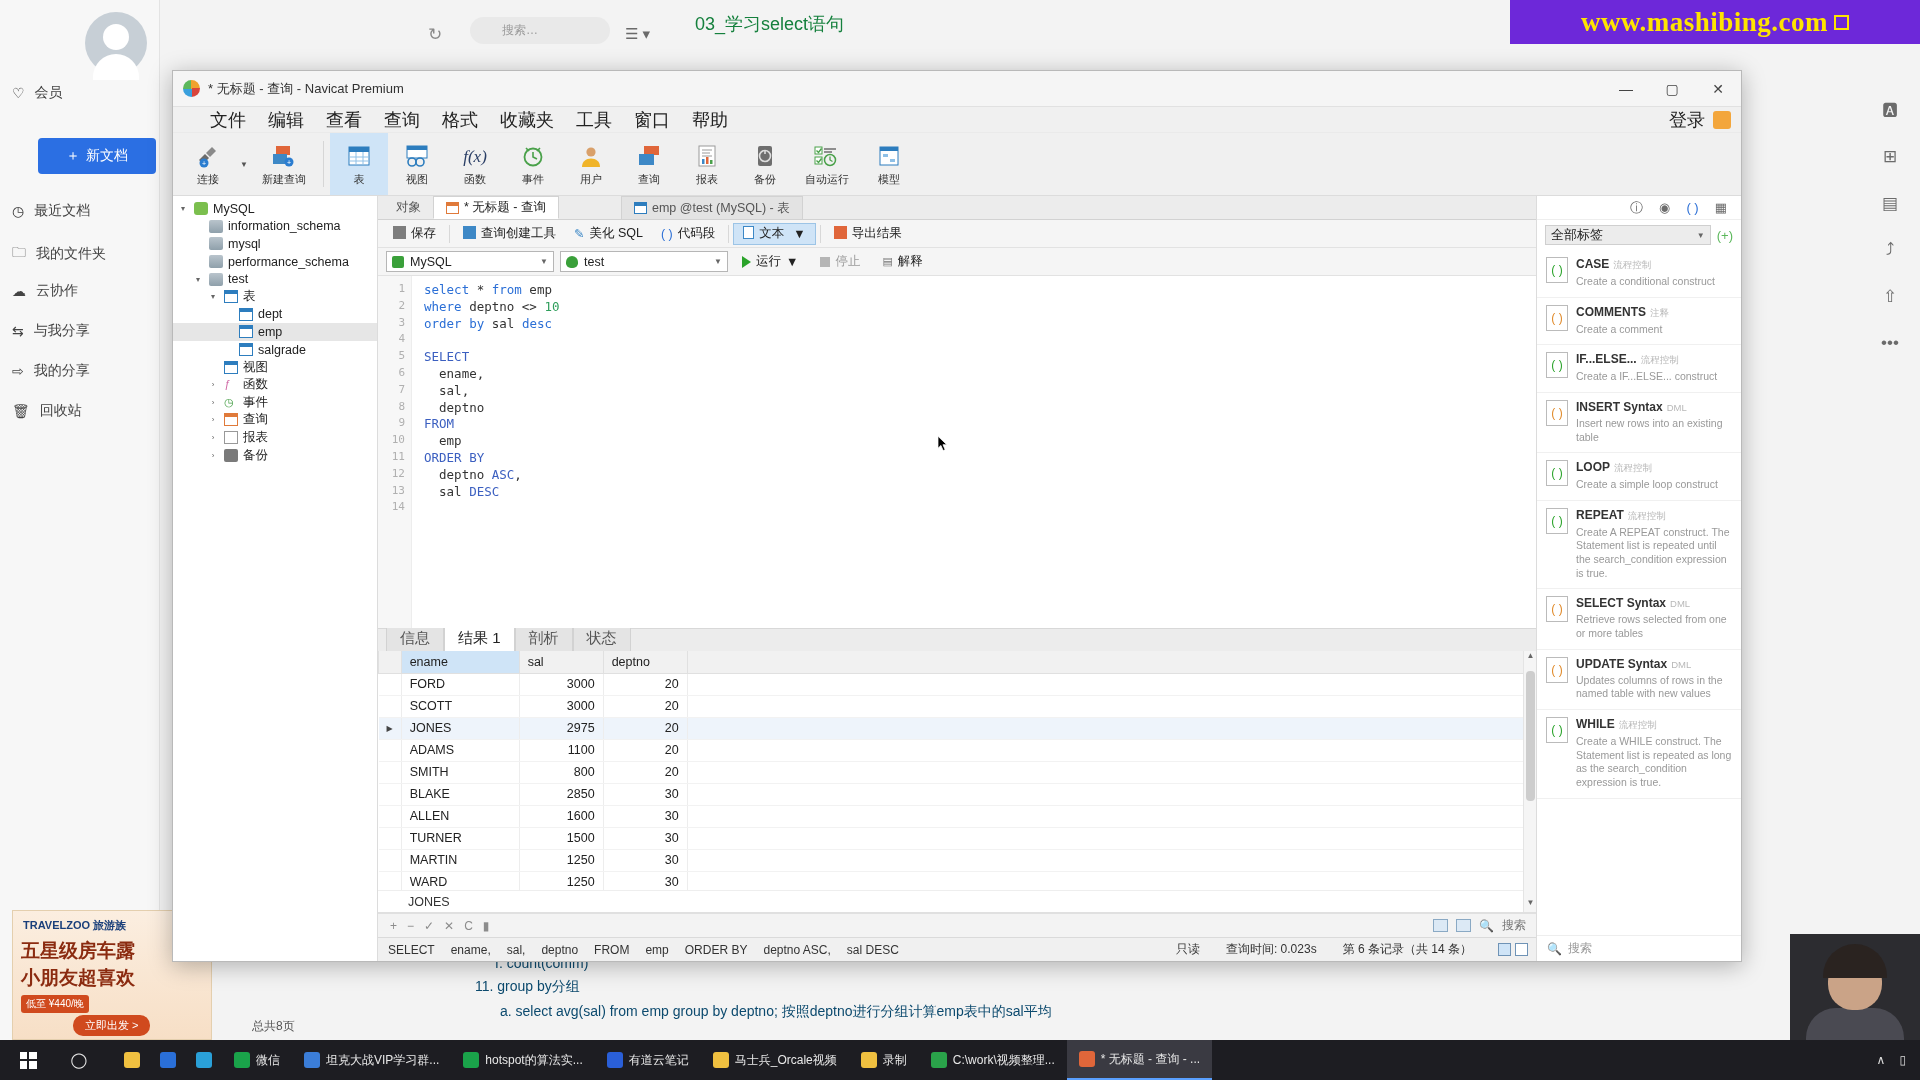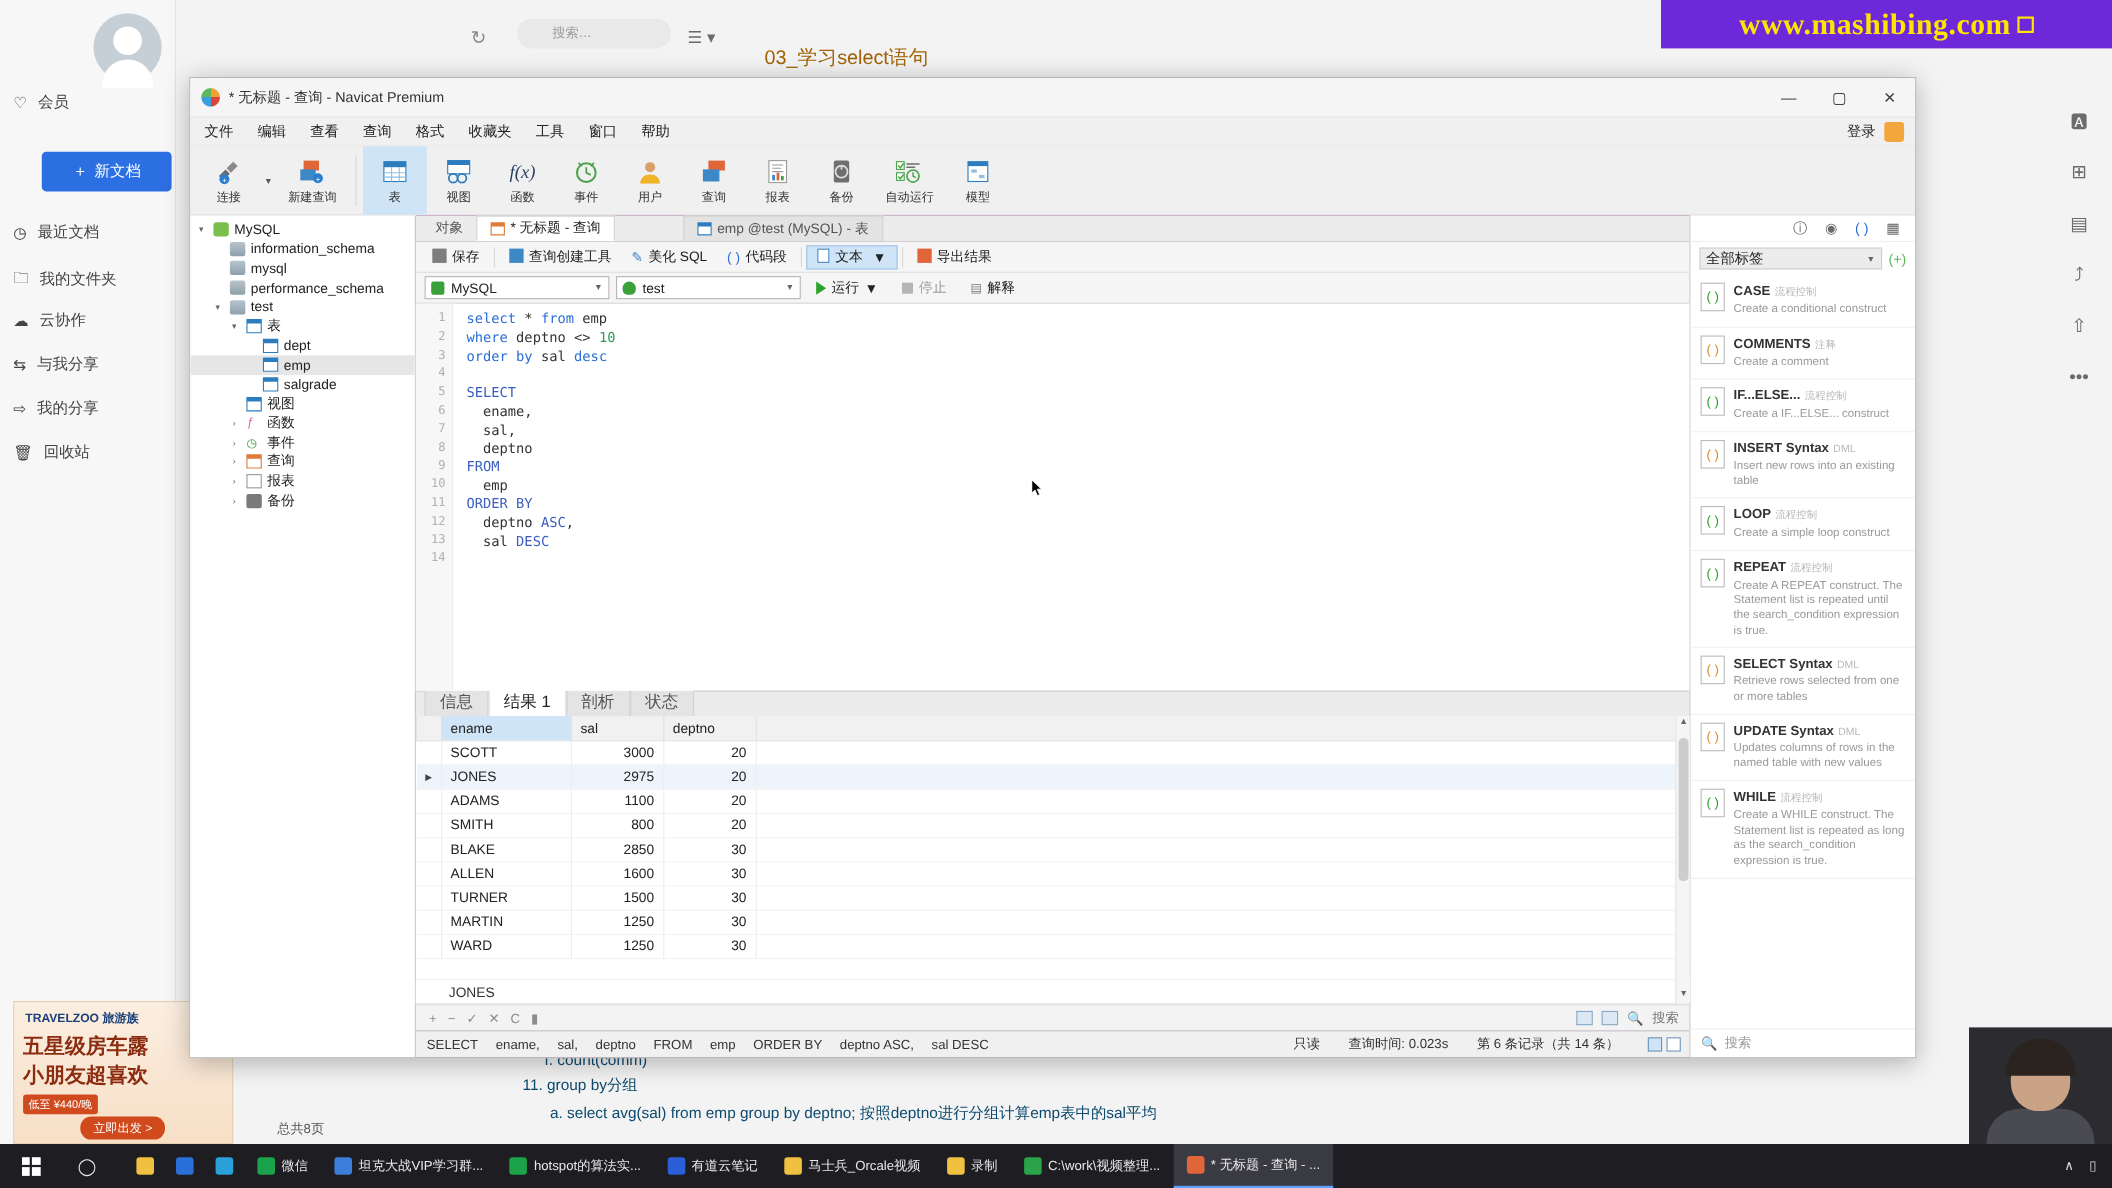--- a/index.html
+++ b/index.html
@@ -36,21 +36,21 @@
     background:#2b6fe3; color:#fff; border-radius:4px;
     display:flex; align-items:center; justify-content:center; gap:6px;
     font-size:14px;
   }
   #bg-tab-bar { position:absolute; left:170px; top:0; right:0; height:58px; background:#f3f3f3; }
   #bg-searchbox {
     position:absolute; left:300px; top:17px; width:140px; height:27px;
     background:#e9e9e9; border-radius:14px; color:#9b9b9b; font-size:12px;
     display:flex; align-items:center; padding-left:32px;
   }
-  #bg-doc-title { position:absolute; left:525px; top:40px; font-size:18px; color:#a16207; }
+  #bg-doc-title { position:absolute; left:525px; top:12px; font-size:18px; color:#15803d; }
   #bg-refresh { position:absolute; left:258px; top:24px; font-size:17px; color:#8a8a8a; }
   #bg-menu-lines { position:absolute; left:455px; top:25px; color:#6a6a6a; font-size:15px; }
 
   #mashibing-banner {
     position:absolute; right:0; top:0; width:410px; height:44px;
     background:#6d28d9; color:#ffe400; font-size:27px; font-weight:bold;
     display:flex; align-items:center; justify-content:center;
     letter-spacing:0.5px; font-family:"Liberation Serif", serif;
   }
   #mashibing-banner .sq{ display:inline-block; width:15px; height:15px; border:2px solid #ffe400; margin-left:6px;}
@@ -110,21 +110,21 @@
     display:flex; align-items:center; padding-left:10px; font-size:13px; color:#333;
   }
   #nv-logo{ width:17px; height:17px; border-radius:50%;
     background:conic-gradient(#f0a22e 0 25%, #d9453c 0 50%, #3aa0dd 0 75%, #5cb85c 0 100%);
     margin-right:8px;}
   #nv-winbtns{ margin-left:auto; display:flex; height:36px;}
   #nv-winbtns div{ width:46px; display:flex; align-items:center; justify-content:center; font-size:14px; color:#444;}
 
   #nv-menubar {
     height:26px; background:#f0f0f0; display:flex; align-items:center;
-    padding-left:2px; gap:0; font-size:13px; border-bottom:1px solid #eaeaea;text-align:right;
+    padding-left:26px; gap:0; font-size:18px; border-bottom:1px solid #eaeaea;text-align:right;
   }
   #nv-menubar .mi{ padding:0 11px; height:26px; display:flex; align-items:center; color:#222;}
   #nv-menubar .right{ margin-left:auto; display:flex; align-items:center; gap:8px; padding-right:10px;}
   .login-av{ width:18px;height:18px;border-radius:3px;background:#f3a63c;}
 
   #nv-ribbon {
     height:63px; background:#f0f0f0; display:flex; align-items:stretch;
     border-bottom:1px solid #dcdcdc; padding-left:6px;
   }
   .rb {
@@ -714,20 +714,27 @@
                   <th class="rowmark"></th>
                   <th class="sel" style="width: 118px;">ename</th>
                   <th style="width: 84px;">sal</th>
                   <th style="width: 84px;">deptno</th>
                   <th></th>
                 </tr>
               </thead>
             <tbody>
                 <tr>
                   <td class="rowmark"></td>
+                  <td>FORD</td>
+                  <td class="num">3000</td>
+                  <td class="num">20</td>
+                  <td></td>
+                </tr>
+                <tr>
+                  <td class="rowmark"></td>
                   <td>SCOTT</td>
                   <td class="num">3000</td>
                   <td class="num">20</td>
                   <td></td>
                 </tr>
                 <tr class="hl">
                   <td class="rowmark">▶</td>
                   <td>JONES</td>
                   <td class="num">2975</td>
                   <td class="num">20</td>

